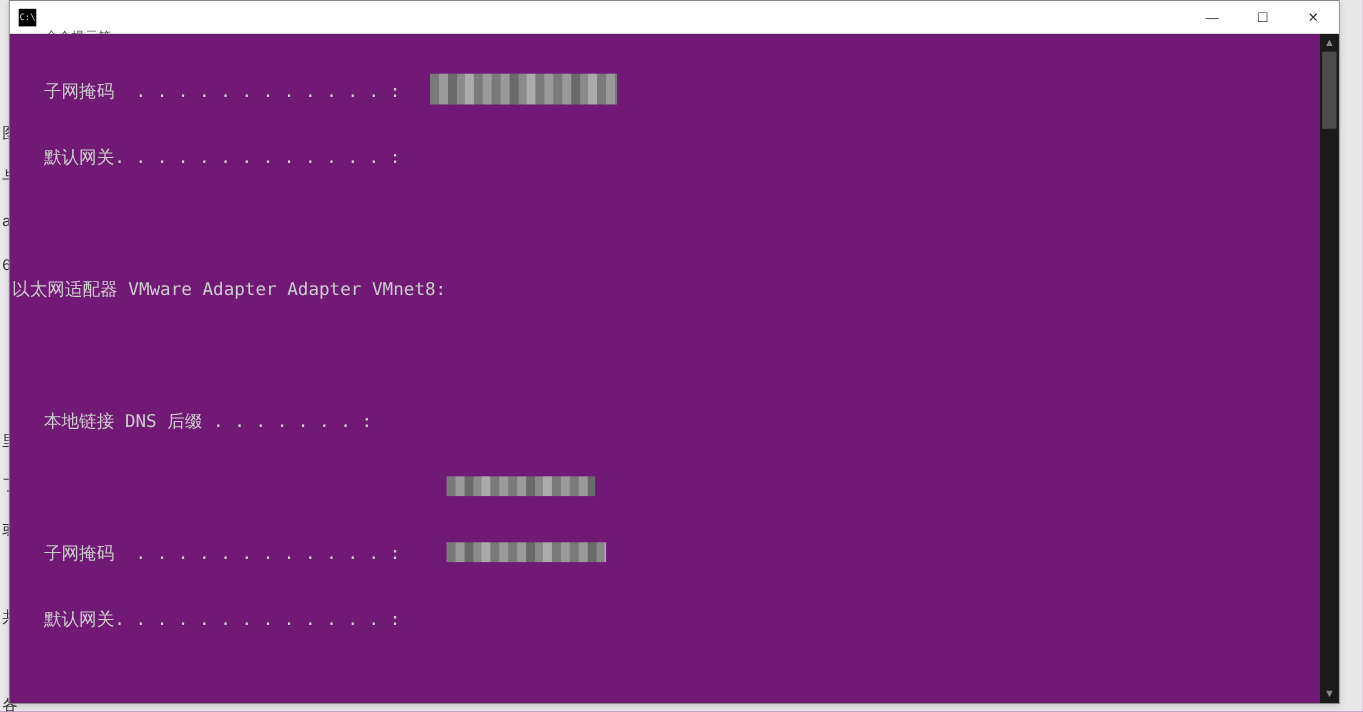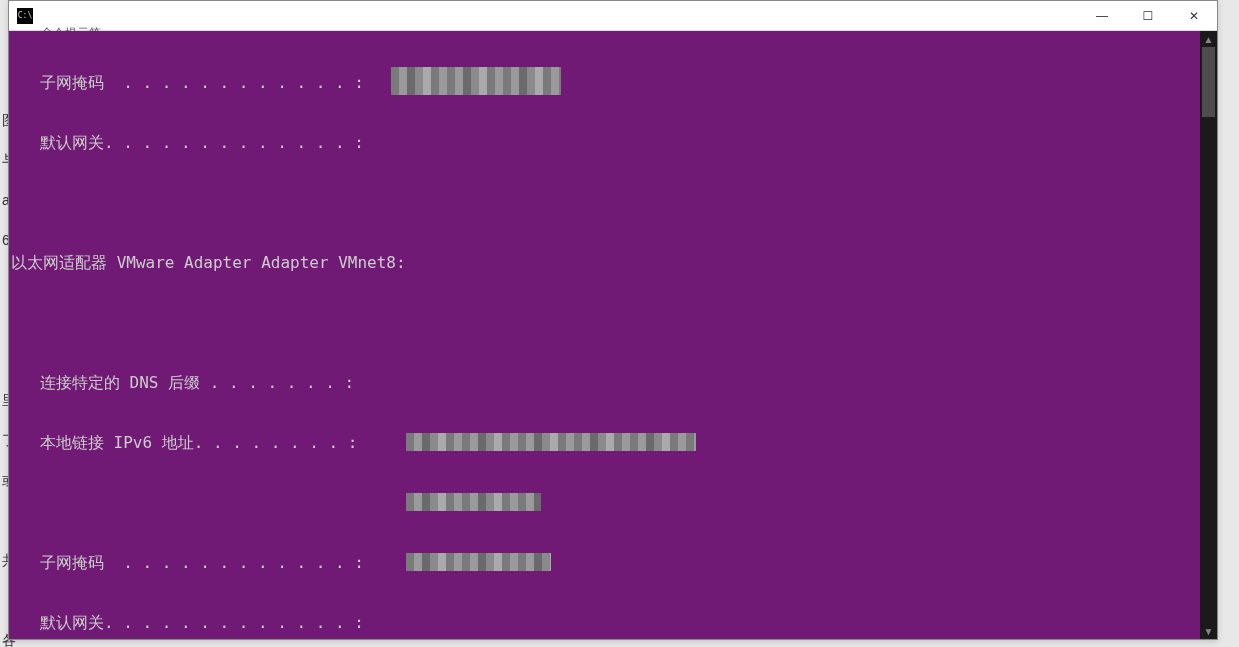--- a/index.html
+++ b/index.html
@@ -166,22 +166,21 @@
       <div class="titlebar-btn close">✕</div>
     </div>
   </div>
   <div class="terminal-wrap">
     <div class="terminal">
       <div class="line"><span>   子网掩码  . . . . . . . . . . . . :</span><span class="redacted-mosaic" style="left:380px;width:170px;top:-6px;height:28px;"></span></div>
       <div class="line"><span>   默认网关. . . . . . . . . . . . . :</span></div>
       <div class="line"></div>
       <div class="line"><span>以太网适配器 VMware Adapter Adapter VMnet8:</span></div>
       <div class="line"></div>
-      <div class="line"><span>   连接特定的 DNS 后缀 . . . . . . . :</span></div>
-      <div class="line"><span>   本地链接 IPv6 地址. . . . . . . . :</span><span class="redacted-mosaic" style="left:395px;width:290px;"></span></div>
+      <div class="line"><span>   本地链接 DNS 后缀 . . . . . . . :</span></div>
       <div class="line"><span class="redacted-mosaic" style="left:395px;width:135px;"></span></div>
       <div class="line"><span>   子网掩码  . . . . . . . . . . . . :</span><span class="redacted-mosaic" style="left:395px;width:145px;"></span></div>
       <div class="line"><span>   默认网关. . . . . . . . . . . . . :</span></div>
       
       
       
       
       
       
       

